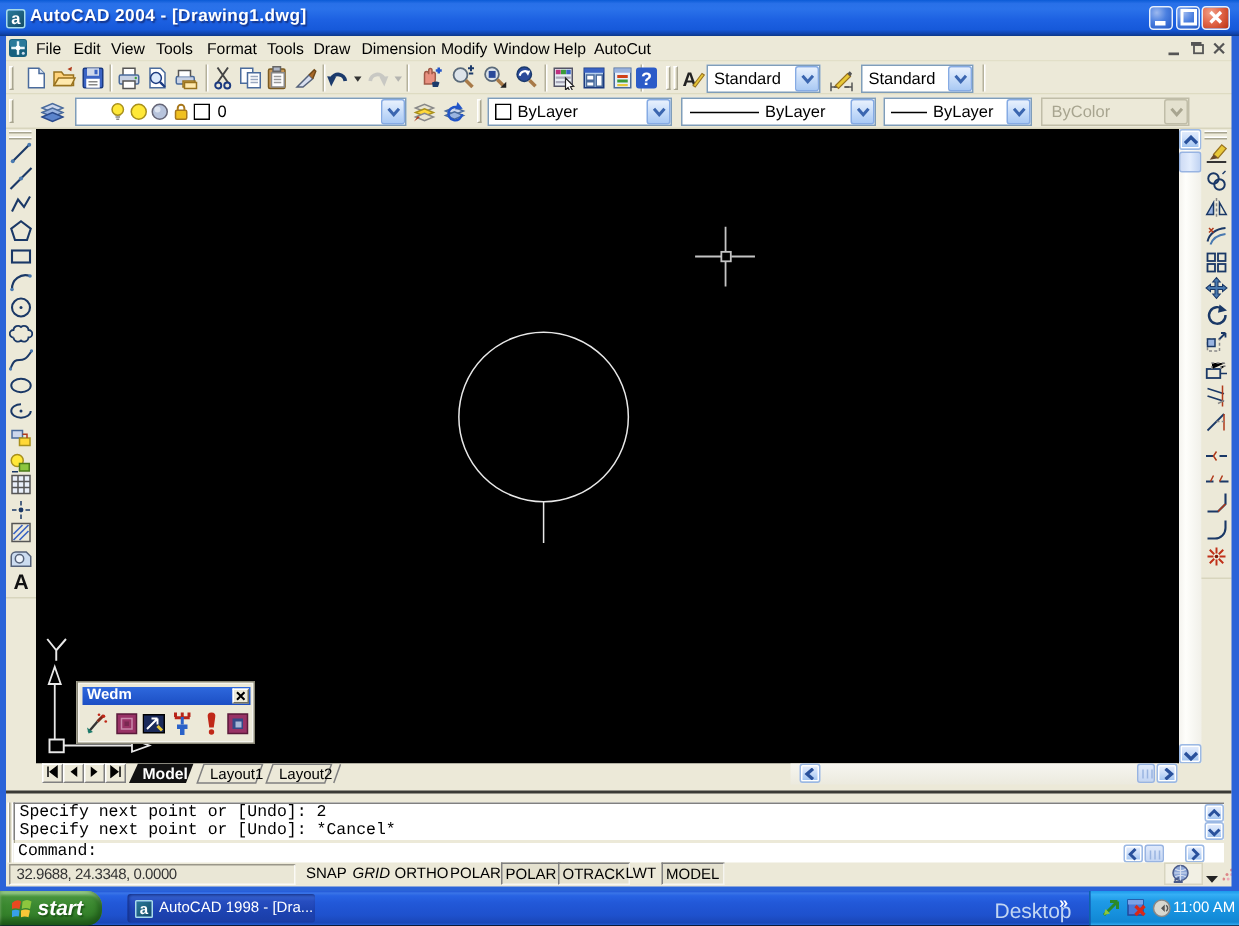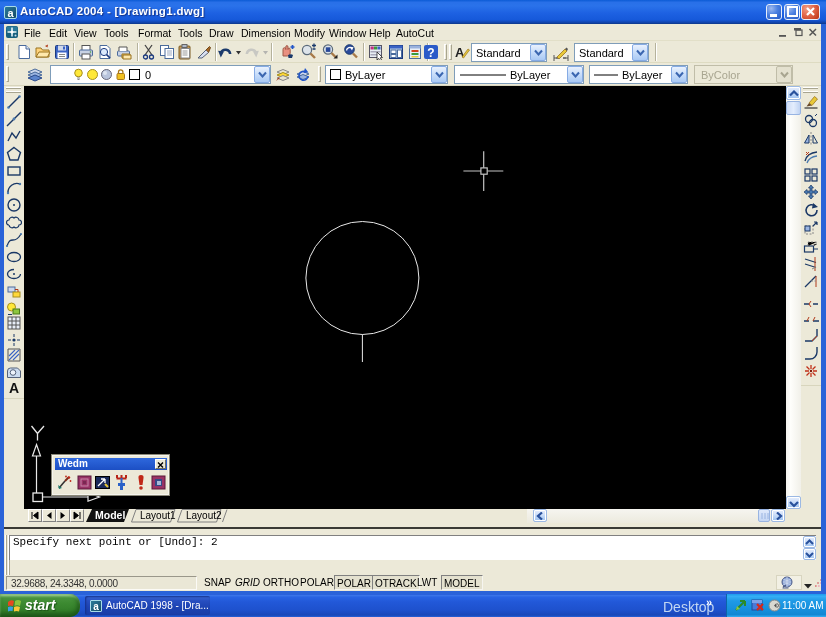--- a/index.html
+++ b/index.html
@@ -38,21 +38,21 @@
 #tabrow { position:absolute; left:4px; top:509px; width:817px; height:14px; background:#ece9d8; font-size:11px; }
 .navb { position:absolute; top:0px; width:14px; height:13px; background:#ece9d8; border:1px solid #fff; border-right-color:#808080; border-bottom-color:#808080; text-align:center; }
 #cmdarea { position:absolute; left:4px; top:527px; width:817px; height:48px; background:#ece9d8; border-top:2px solid #3a3a35; }
 #cmdhist { position:absolute; left:5px; top:6px; width:807px; height:25px; background:#fff; border-top:1px solid #808080; border-left:1px solid #808080; font-family:"Liberation Mono",monospace; font-size:11px; color:#000; }
 #cmdline { position:absolute; left:5px; top:33px; width:807px; height:14px; background:#fff; font-family:"Liberation Mono",monospace; font-size:11px; color:#000; }
 #status { position:absolute; left:4px; top:575px; width:817px; height:16px; background:#ece9d8; font-size:11px; }
 .stbtn { position:absolute; top:0px; height:15px; padding:2px 2px 0 2px; color:#000; font-size:10px; }
 .stbtn.on { border:1px solid #808080; border-right-color:#f6f5f0; border-bottom-color:#f6f5f0; background:#e4e1cf; }
 #taskbar { position:absolute; left:0; top:594px; width:826px; height:23px;
   background:linear-gradient(180deg,#2157d6 0%,#3a75e8 6%,#2863e3 14%,#2258d8 35%,#1e51cd 70%,#1a47b8 92%,#2661d8 100%); }
-#startbtn { position:absolute; left:0; top:0; width:80px; height:23px; border-radius:0 10px 10px 0;
+#startbtn { position:absolute; left:0; top:0; width:68px; height:23px; border-radius:0 10px 10px 0;
   background:linear-gradient(180deg,#79b86c 0%,#47923c 18%,#3c8a31 40%,#34802a 70%,#276820 92%,#1e5a18 100%); color:#fff; font-style:italic; font-weight:bold; font-size:14px; box-shadow:inset -2px -2px 5px #1c5517, inset 0 2px 2px #a4d494; }
 #taskbtn { position:absolute; left:85px; top:2px; width:125px; height:19px; border-radius:2px;
   background:linear-gradient(180deg,#3e6dd8 0%,#274ec0 25%,#1d43b2 60%,#1a3da6 100%); color:#fff; font-size:10px; box-shadow:inset 1px 1px 2px #15308a; }
 #tray { position:absolute; left:726px; top:0; width:100px; height:23px;
   background:linear-gradient(180deg,#1c9aec 0%,#35aff5 10%,#1f9ae6 30%,#1690dd 65%,#1187d3 90%,#35aff5 100%); border-left:1px solid #0c65a8; color:#fff; }
 svg.ic { position:absolute; }
 </style>
 </head>
 <body>
 <div id="app">
@@ -642,28 +642,47 @@
             <path d="M2 0.5 L6 4 L2 7.5" fill="none" stroke="#29519c" stroke-width="2.2"></path>
           </svg>
         </div>
     </div>
   </div>
   <div id="cmdarea">
     <div style="position:absolute; left:1px; top:6px; width:2px; height:41px; border-left:1px solid #fff; border-right:1px solid #a8a590;"></div>
     <div style="position:absolute; left:4px; top:6px; width:2px; height:41px; border-left:1px solid #fff; border-right:1px solid #a8a590;"></div>
     <div id="cmdhist">
       <div class="abs" style="left:3px; top:0px;">Specify next point or [Undo]: 2</div>
+      <div class="abs" style="left:3px; top:12px;">Specify next point or [Undo]: *Cancel*</div>
       <div class="sbtn" style="right:0px; top:0px; width:13px; height:12px;">
           <svg width="9" height="7" viewBox="0 0 9 7" style="position:absolute;left:1px;top:2px;">
             <path d="M1 5 L4.5 1.5 L8 5" fill="none" stroke="#29519c" stroke-width="2"></path>
           </svg>
         </div>
       <div class="sbtn" style="right:0px; bottom:0px; width:13px; height:12px;">
           <svg width="9" height="7" viewBox="0 0 9 7" style="position:absolute;left:1px;top:2px;">
             <path d="M1 2 L4.5 5.5 L8 2" fill="none" stroke="#29519c" stroke-width="2"></path>
+          </svg>
+        </div>
+    </div>
+    <div id="cmdline">
+        <div class="abs" style="left:3px; top:0px;">Command:</div>
+      <div class="sbtn" style="left:740px; top:1px; width:13px; height:12px;">
+          <svg width="7" height="9" viewBox="0 0 7 9" style="position:absolute;left:2px;top:1px;">
+            <path d="M5 1 L1.5 4.5 L5 8" fill="none" stroke="#29519c" stroke-width="2"></path>
+          </svg>
+        </div>
+      <div style="position:absolute; left:754px; top:1px; width:13px; height:12px; border:1px solid #98b4e2; border-radius:2px; background:linear-gradient(180deg,#dfe9fb,#c4d6f4);">
+          <svg width="8" height="8" viewBox="0 0 8 8" style="position:absolute;left:2px;top:2px;">
+            <path d="M1 1 v6 M4 1 v6 M7 1 v6" stroke="#9ab4e0"></path>
+          </svg>
+        </div>
+      <div class="sbtn" style="left:781px; top:1px; width:13px; height:12px;">
+          <svg width="7" height="9" viewBox="0 0 7 9" style="position:absolute;left:2px;top:1px;">
+            <path d="M2 1 L5.5 4.5 L2 8" fill="none" stroke="#29519c" stroke-width="2"></path>
           </svg>
         </div>
     </div>
   </div>
   <div id="status">
     <div style="position:absolute; left:2px; top:1px; width:191px; height:14px; border:1px solid #9a978a; border-right-color:#fbfaf6; border-bottom-color:#fbfaf6; background:#eae7d6;"></div>
     <div style="position:absolute; left:7px; top:3px; color:#333; font-size:10px; letter-spacing:-0.3px;">32.9688, 24.3348, 0.0000</div>
     <div class="stbtn" style="left:198px;text-align:center;">SNAP</div>
     <div class="stbtn" style="left:229px;font-style:italic;">GRID</div>
     <div class="stbtn" style="left:257px;">ORTHO</div>

